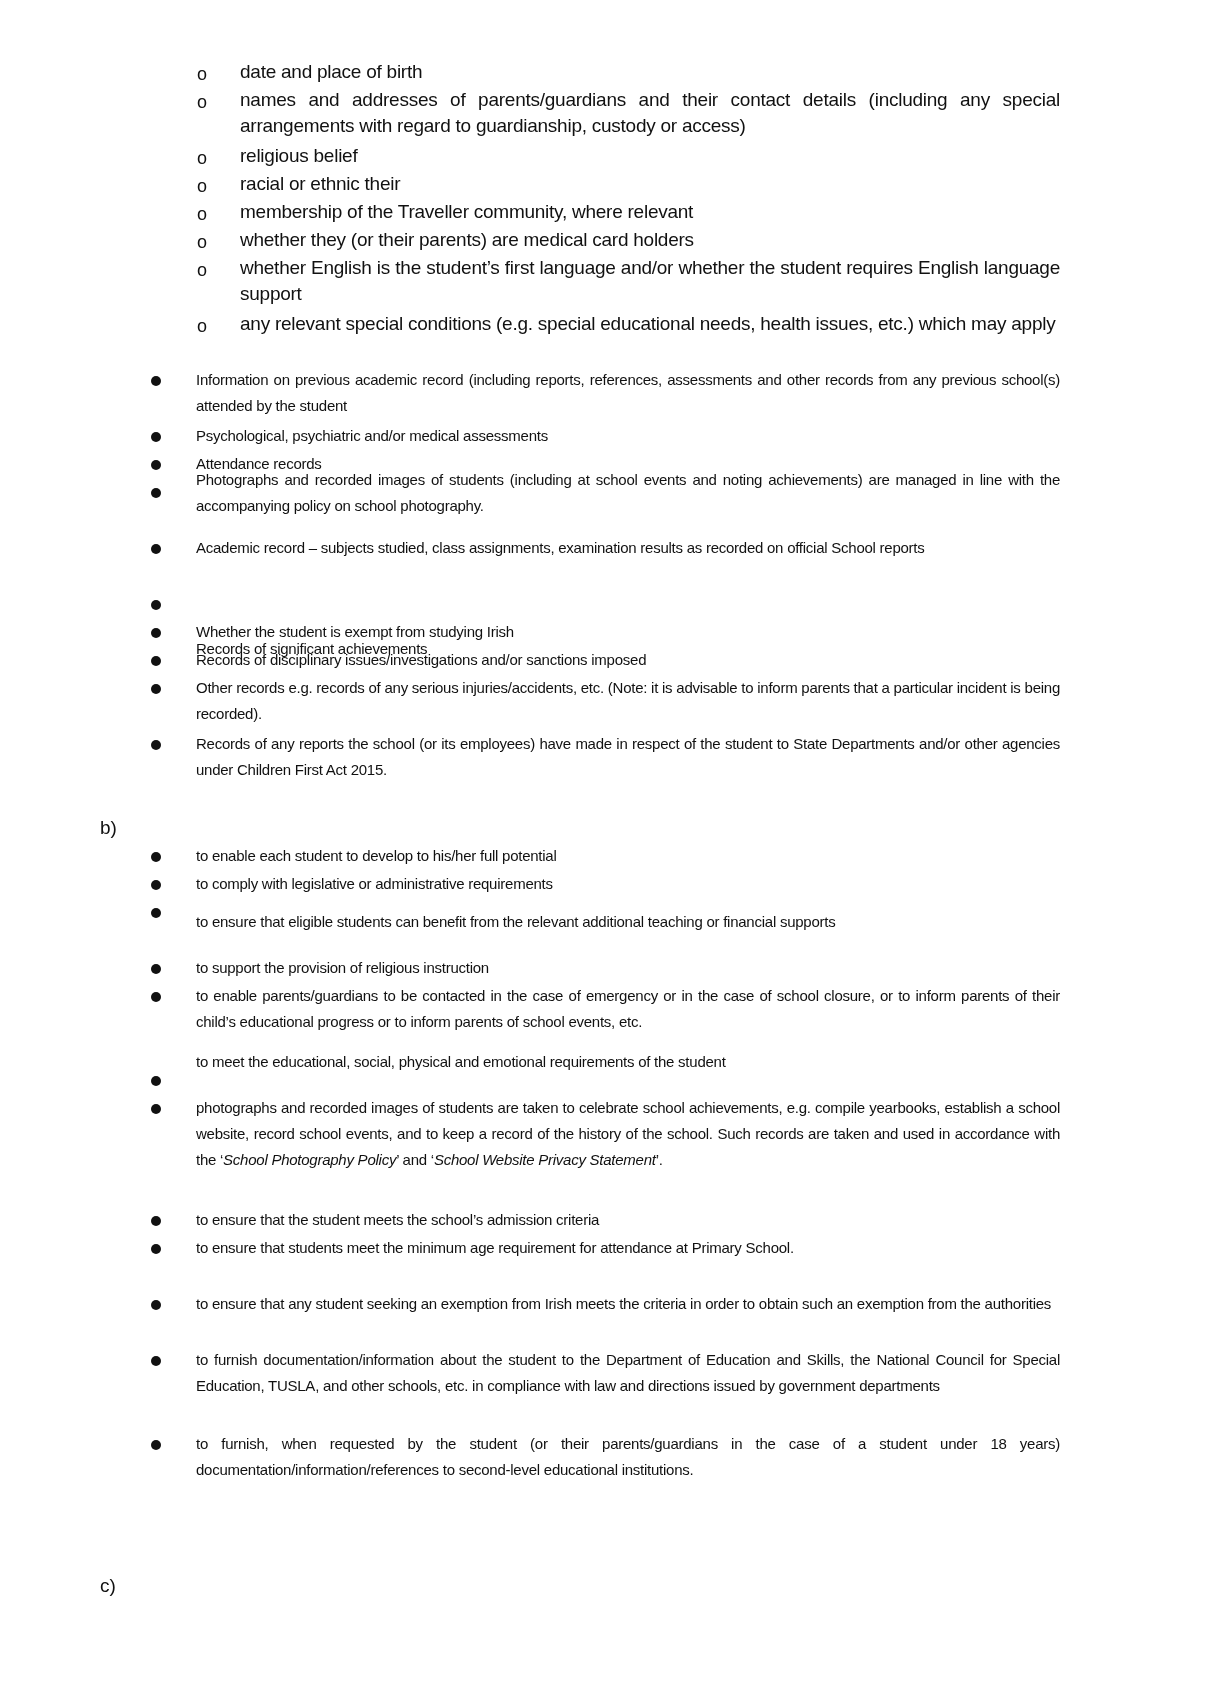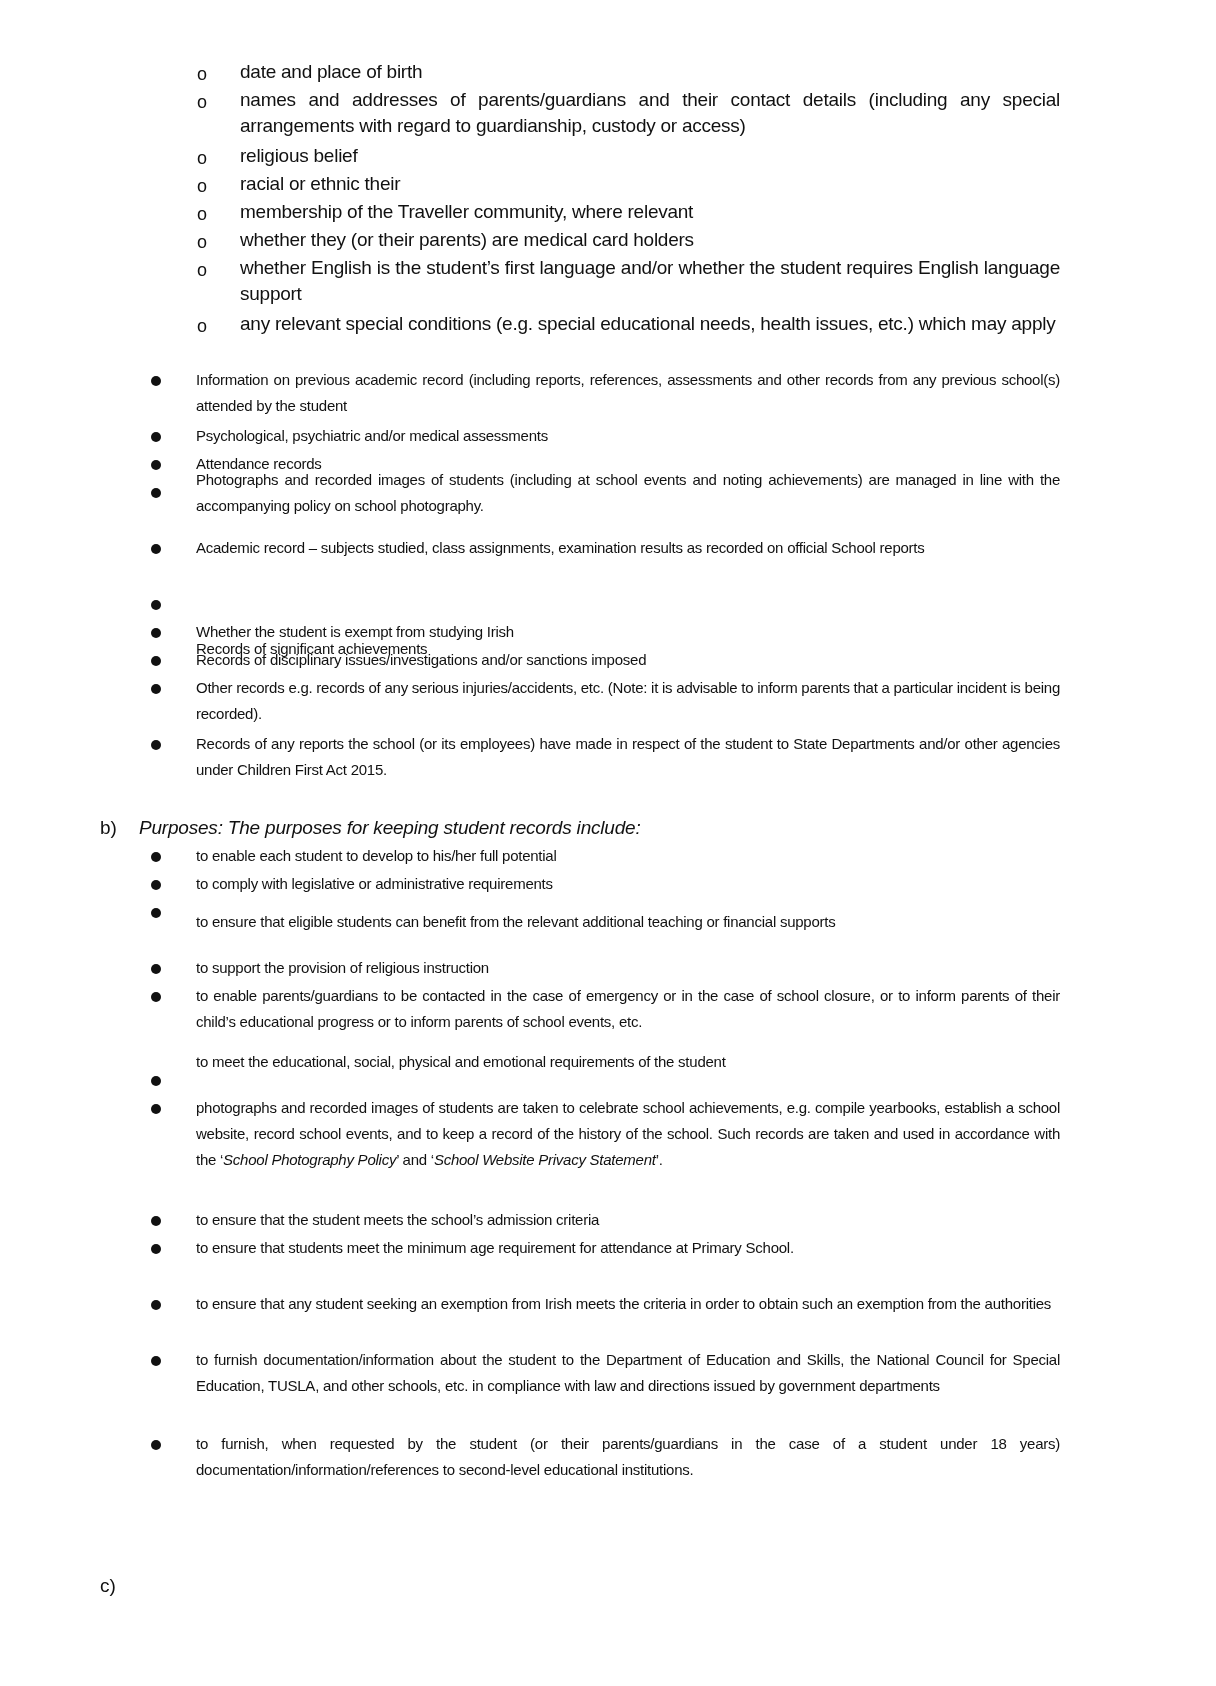--- a/index.html
+++ b/index.html
@@ -155,21 +155,20 @@
     <span class="marker" style="top:675px;"></span>
     <span class="text" style="top:675px;">Other records e.g. records of any serious injuries/accidents, etc. (Note: it is advisable to inform parents that a particular incident is being recorded).</span>
   </div>
   <div class="bullet-item" style="position:absolute;top:0;">
     <span class="marker" style="top:731px;"></span>
     <span class="text" style="top:731px;">Records of any reports the school (or its employees) have made in respect of the student to State Departments and/or other agencies under Children First Act 2015.</span>
   </div>
 
   <div class="section-head" style="top:815px;left:0;width:1216px;height:26px;">
     <span class="label">b)</span>
-    <span class="title">Purposes: The purposes for keeping student records include:</span>
   </div>
 
   <div class="bullet-item" style="position:absolute;top:0;">
     <span class="marker" style="top:843px;"></span>
     <span class="text" style="top:843px;">to enable each student to develop to his/her full potential</span>
   </div>
   <div class="bullet-item" style="position:absolute;top:0;">
     <span class="marker" style="top:871px;"></span>
     <span class="text" style="top:871px;">to comply with legislative or administrative requirements</span>
   </div>

